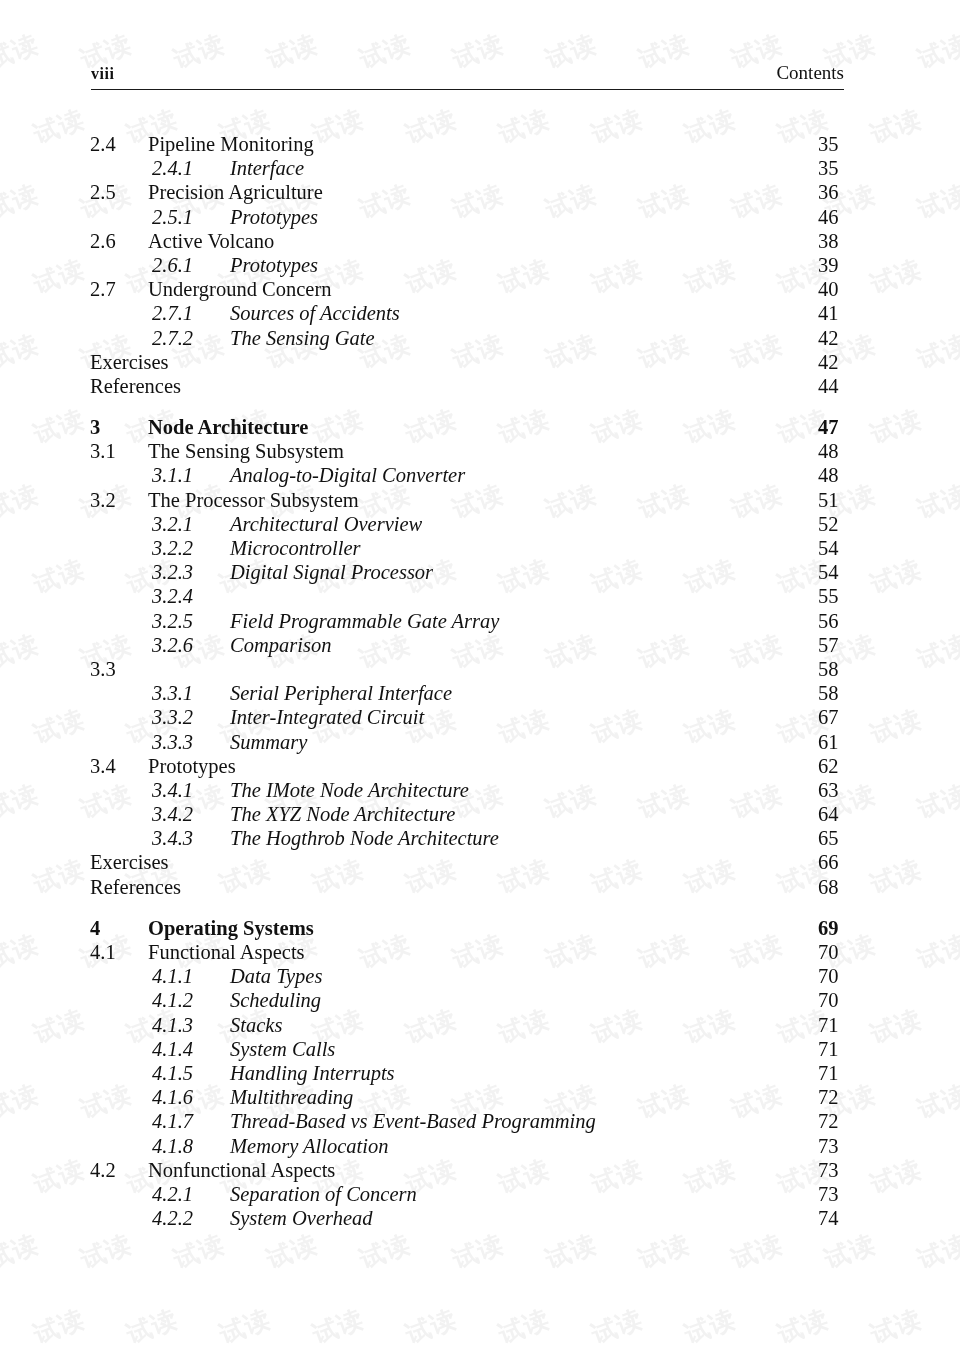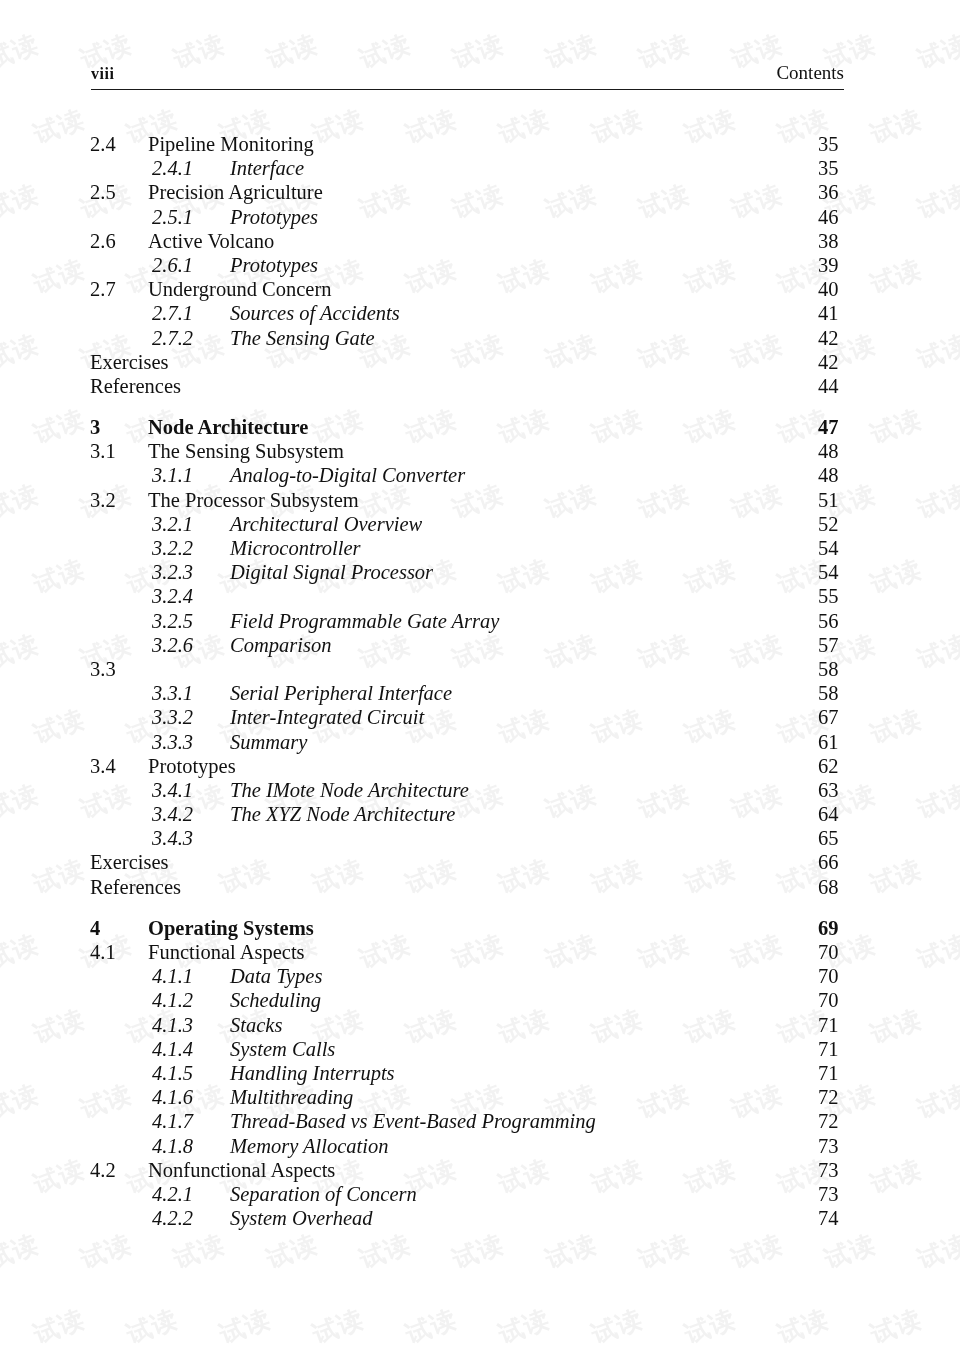--- a/index.html
+++ b/index.html
@@ -478,20 +478,21 @@
             <span class="txt">The IMote Node Architecture</span>
             <span class="pg">63</span>
           </div>
           <div class="row lvl3">
             <span class="num">3.4.2</span>
             <span class="txt">The XYZ Node Architecture</span>
             <span class="pg">64</span>
           </div>
           <div class="row lvl3">
             <span class="num">3.4.3</span>
+            <span class="txt">The Hogthrob Node Architecture</span>
             <span class="pg">65</span>
           </div>
           <div class="row lvl2 back">
             <span class="txt">Exercises</span>
             <span class="pg">66</span>
           </div>
           <div class="row lvl2 back">
             <span class="txt">References</span>
             <span class="pg">68</span>
           </div>

